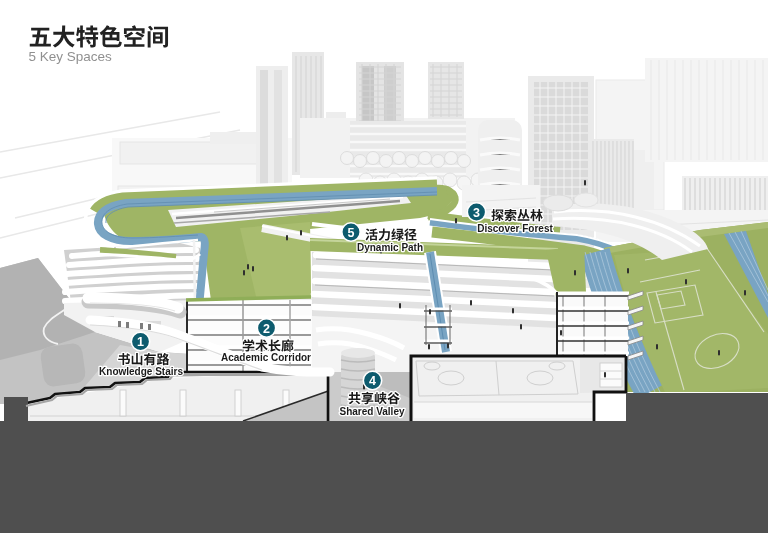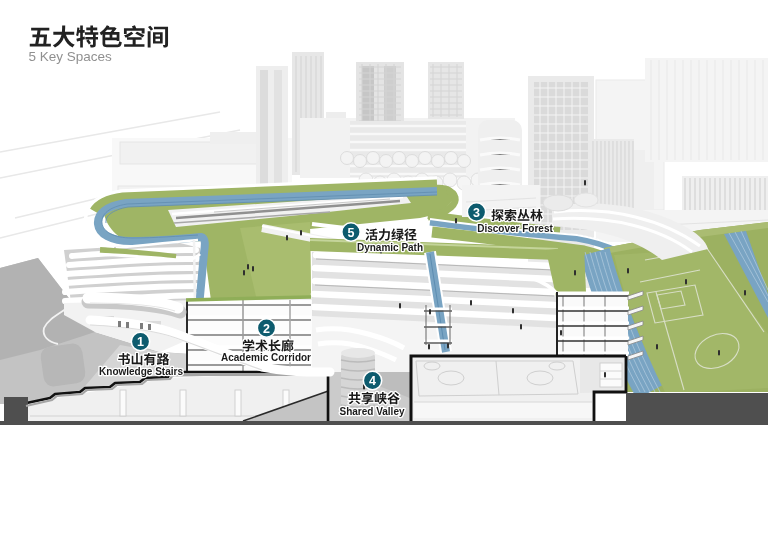--- a/index.html
+++ b/index.html
@@ -1,14 +1,14 @@
 <!DOCTYPE html>
 <html><head><meta charset="utf-8"><style>
 html,body{margin:0;padding:0;background:#ffffff;}
-#c{position:relative;width:768px;height:425px;overflow:hidden;}
+#c{position:relative;width:768px;height:543px;overflow:hidden;}
 </style></head>
 <body>
 <div id="c">
 <svg width="768" height="543" viewBox="0 0 768 543" xmlns="http://www.w3.org/2000/svg">
 <rect width="768" height="543" fill="#ffffff"></rect>
 
 <g stroke="#e8e8e8" stroke-width="1.3" fill="none">
 <path d="M0,152 L220,112"></path>
         <path d="M0,178 L240,130"></path>
         <path d="M15,218 L250,162"></path>

